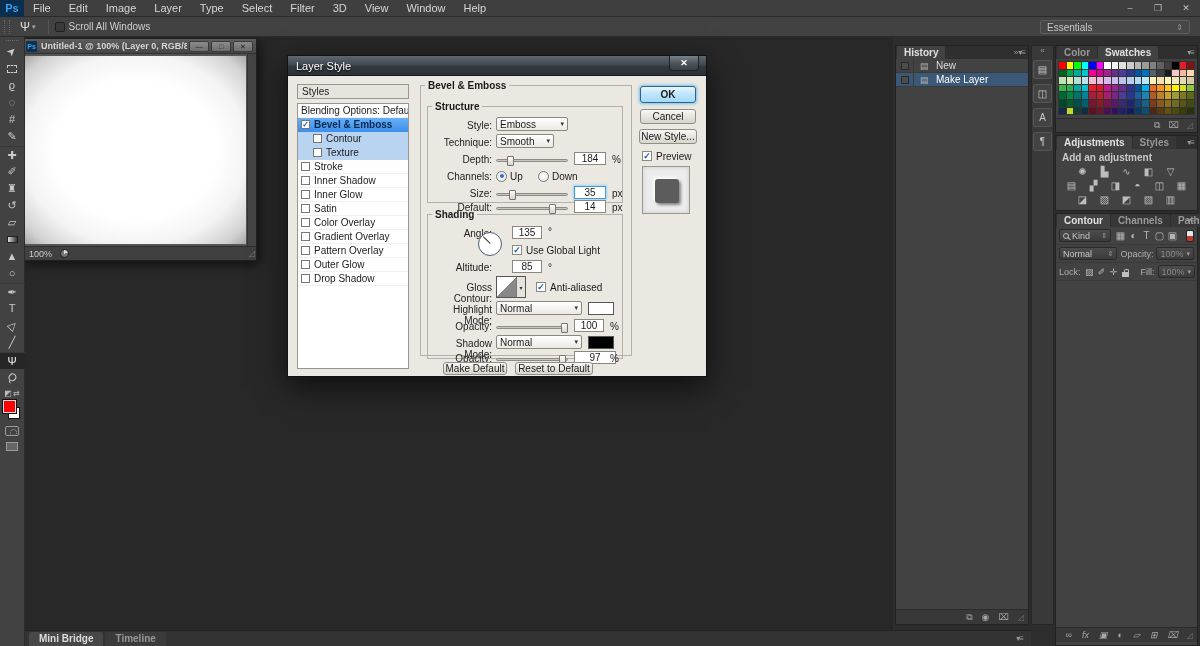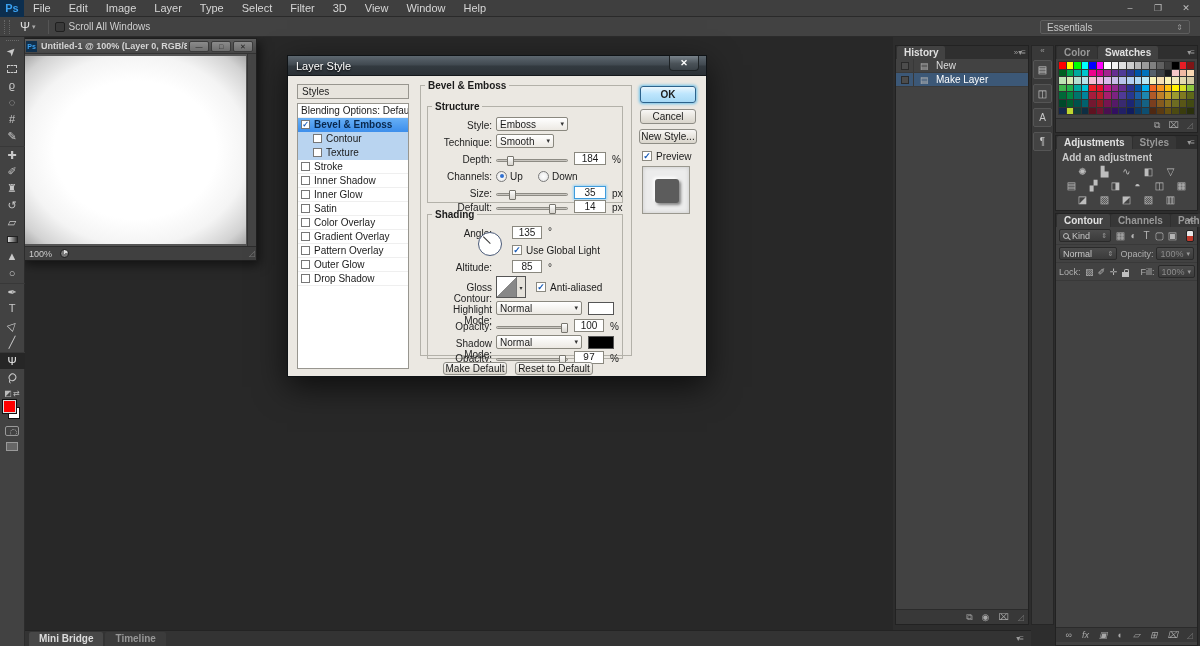--- a/index.html
+++ b/index.html
@@ -785,21 +785,21 @@
           <span class="flabel" style="left:0;top:118px;">Shadow Mode:</span>
           <span class="lsel" style="left:68px;top:115px;width:86px;">
             <span>Normal</span>
             <span class="ar">▾</span>
           </span>
           <span class="cswatch" style="left: 160px; top: 116px; background: rgb(0, 0, 0);"></span>
           <span class="flabel" style="left:0;top:133px;">Opacity:</span>
           <span class="sl" style="left:68px;top:138px;width:72px;">
             <span class="th" style="left: 93%;"></span>
           </span>
-          <span class="vbox" style="left:146px;top:131px;width:30px;font-family:Liberation Mono, monospace;">97</span>
+          <span class="vbox" style="left:146px;top:131px;width:42px;">97</span>
           <span class="unit" style="left:182px;top:133px;">%</span>
         </fieldset>
       </fieldset>
 
       <span class="btn" style="left:155px;top:286px;width:64px;height:13px;line-height:12px;">Make Default</span>
       <span class="btn" style="left:227px;top:286px;width:78px;height:13px;line-height:12px;">Reset to Default</span>
 
       <span class="btn okfocus" style="left:352px;top:10px;width:56px;height:17px;line-height:16px;">OK</span>
       <span class="btn" style="left:352px;top:33px;width:56px;height:15px;line-height:14px;">Cancel</span>
       <span class="btn" style="left:351px;top:53px;width:58px;height:15px;line-height:14px;">New Style...</span>

